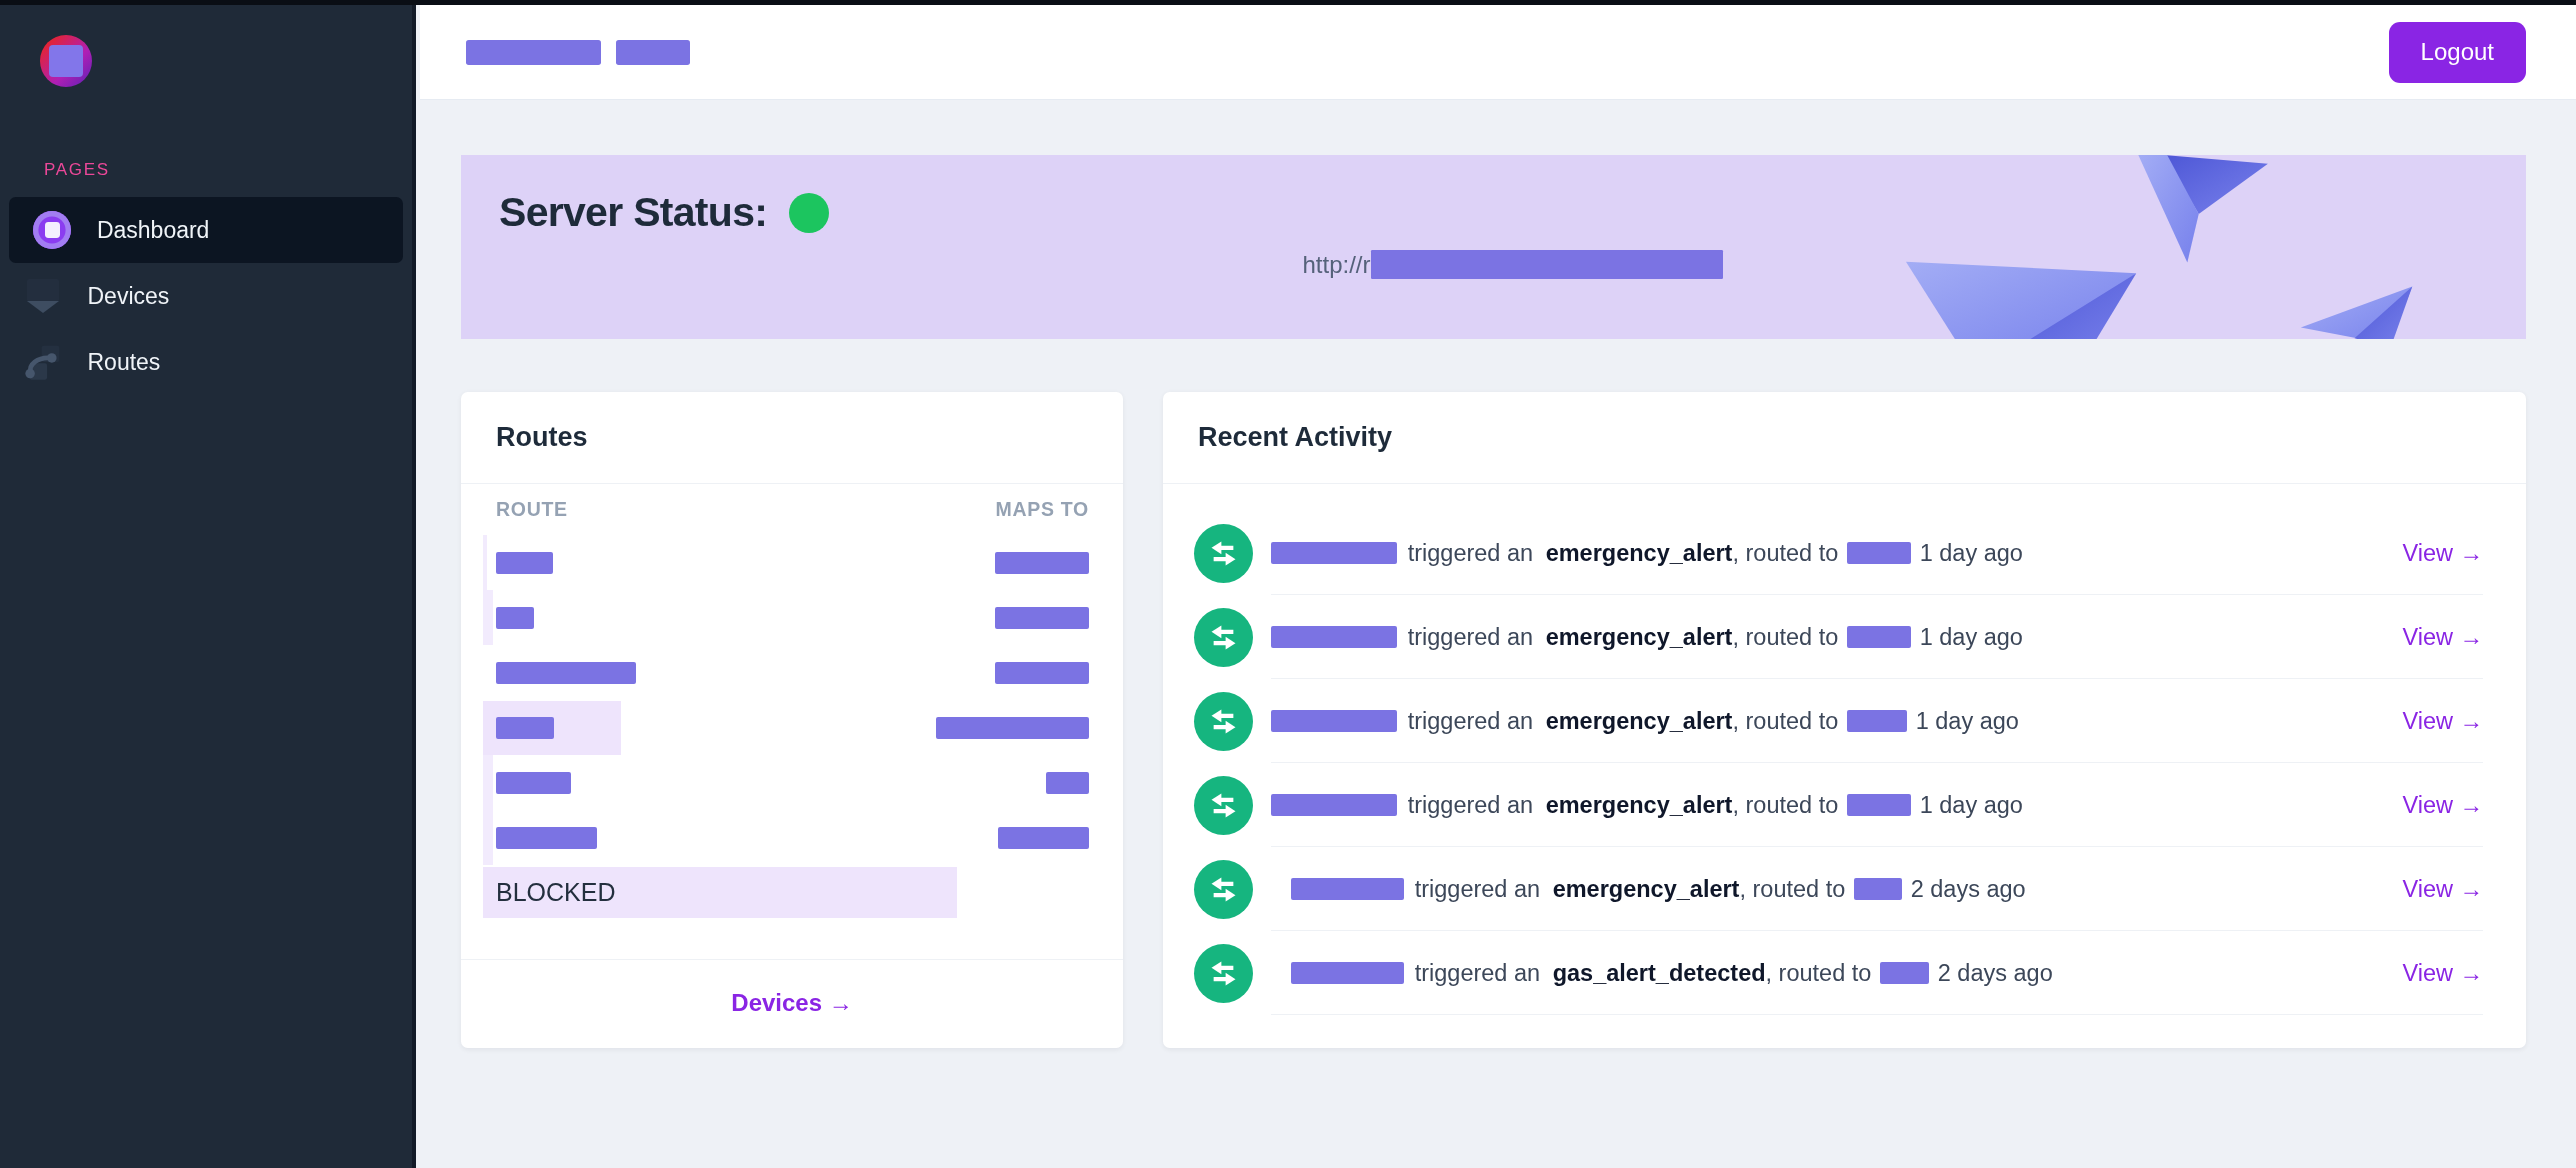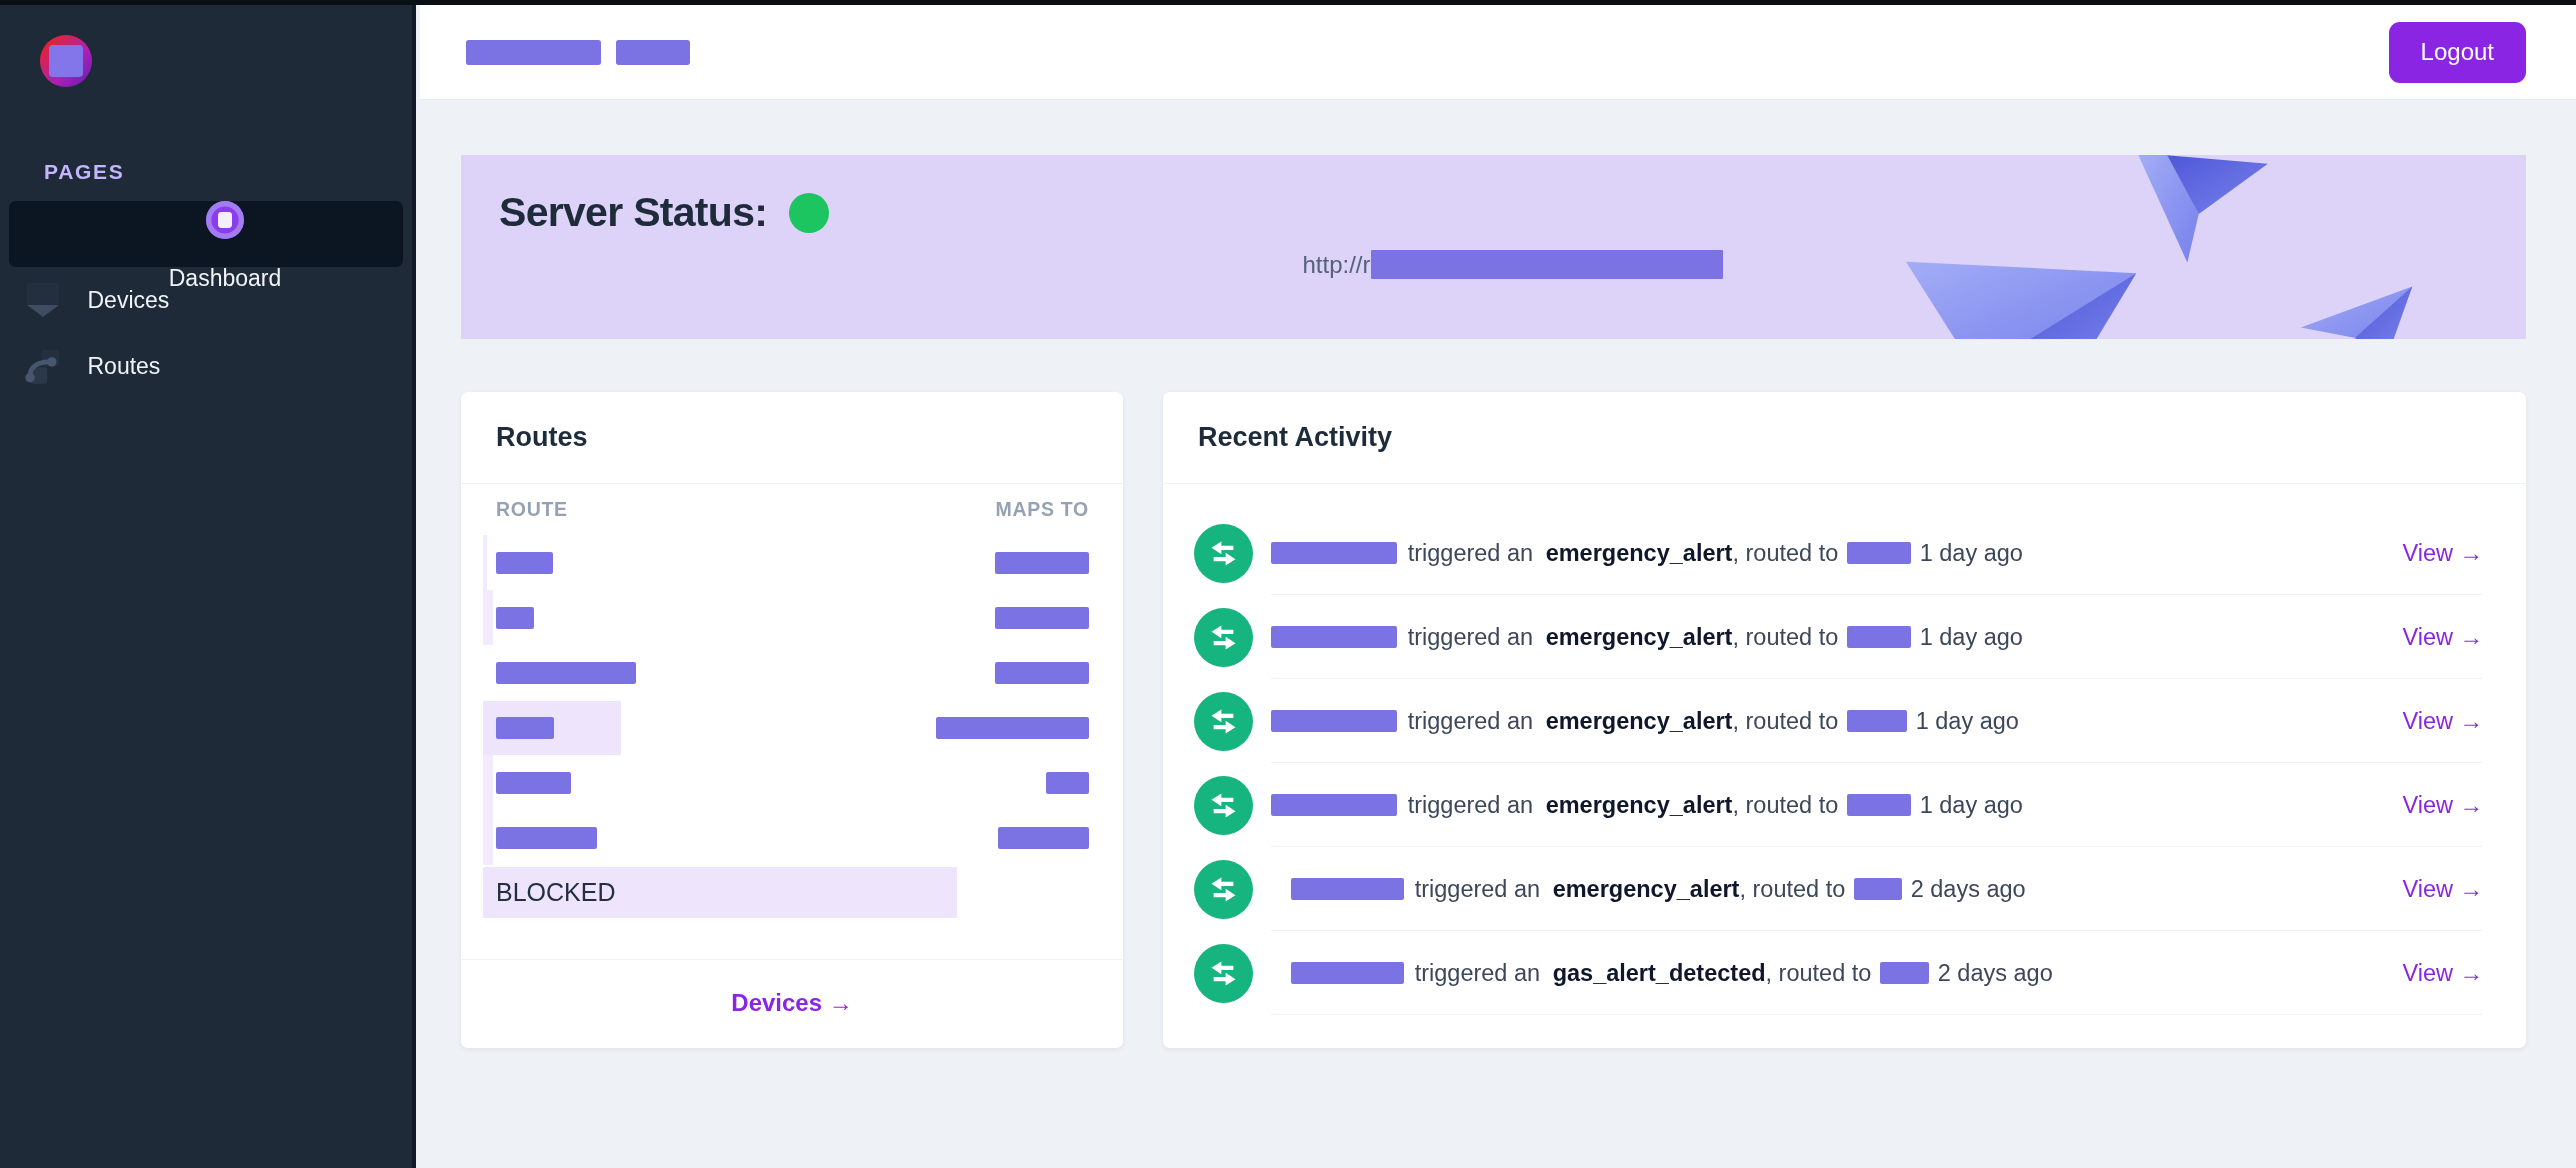--- a/index.html
+++ b/index.html
@@ -35,29 +35,29 @@
     border-right:4px solid #121a27;
     z-index:20;
   }
   .logo{
     margin:29.6px 0 0 40px;width:52px;height:52px;border-radius:50%;
     background:linear-gradient(135deg,#ee2419 5%,#b01fb4 60%,#5b21b6 100%);
     display:flex;align-items:center;justify-content:center;
   }
   .logo-square{width:34px;height:32px;border-radius:4px;background:#8276ea;}
   .pages-label{
-    margin:73px 0 17.5px 44px;font-size:21px;font-weight:700;
-    letter-spacing:1.7px;color:#c4b5fd;
+    margin:73px 0 17.5px 44px;font-size:17px;font-weight:400;
+    letter-spacing:1.7px;color:#ec4899;
   }
   .nav-item{
     height:66px;display:flex;align-items:center;gap:25.5px;
     padding-left:24px;font-size:23px;font-weight:500;color:#f0f4f8;cursor:pointer;
   }
   .nav-item.active{
-    background:var(--sidebar-active);margin:0 9.4px;border-radius:6.7px;padding-left:38px;flex-direction:column;
+    background:var(--sidebar-active);margin:0 9.4px;border-radius:6.7px;padding-left:24px;
   }
   .nav-icon{width:38px;height:38px;flex:none;display:flex;align-items:center;justify-content:center;position:relative;}
   .icon-dashboard{
     width:38px;height:38px;border-radius:50%;background:#8b3cf0;
     box-shadow:inset 0 0 0 5.4px #a27df2;
     display:flex;align-items:center;justify-content:center;
   }
   .icon-dashboard span{width:14.8px;height:16px;border-radius:3.4px;background:#f4effe;}
   .icon-devices{display:block;width:38px;height:38px;position:relative;}
   .icon-devices .box{position:absolute;left:2.7px;top:1.3px;width:32px;height:23px;background:#232e3e;border-radius:2px;}

